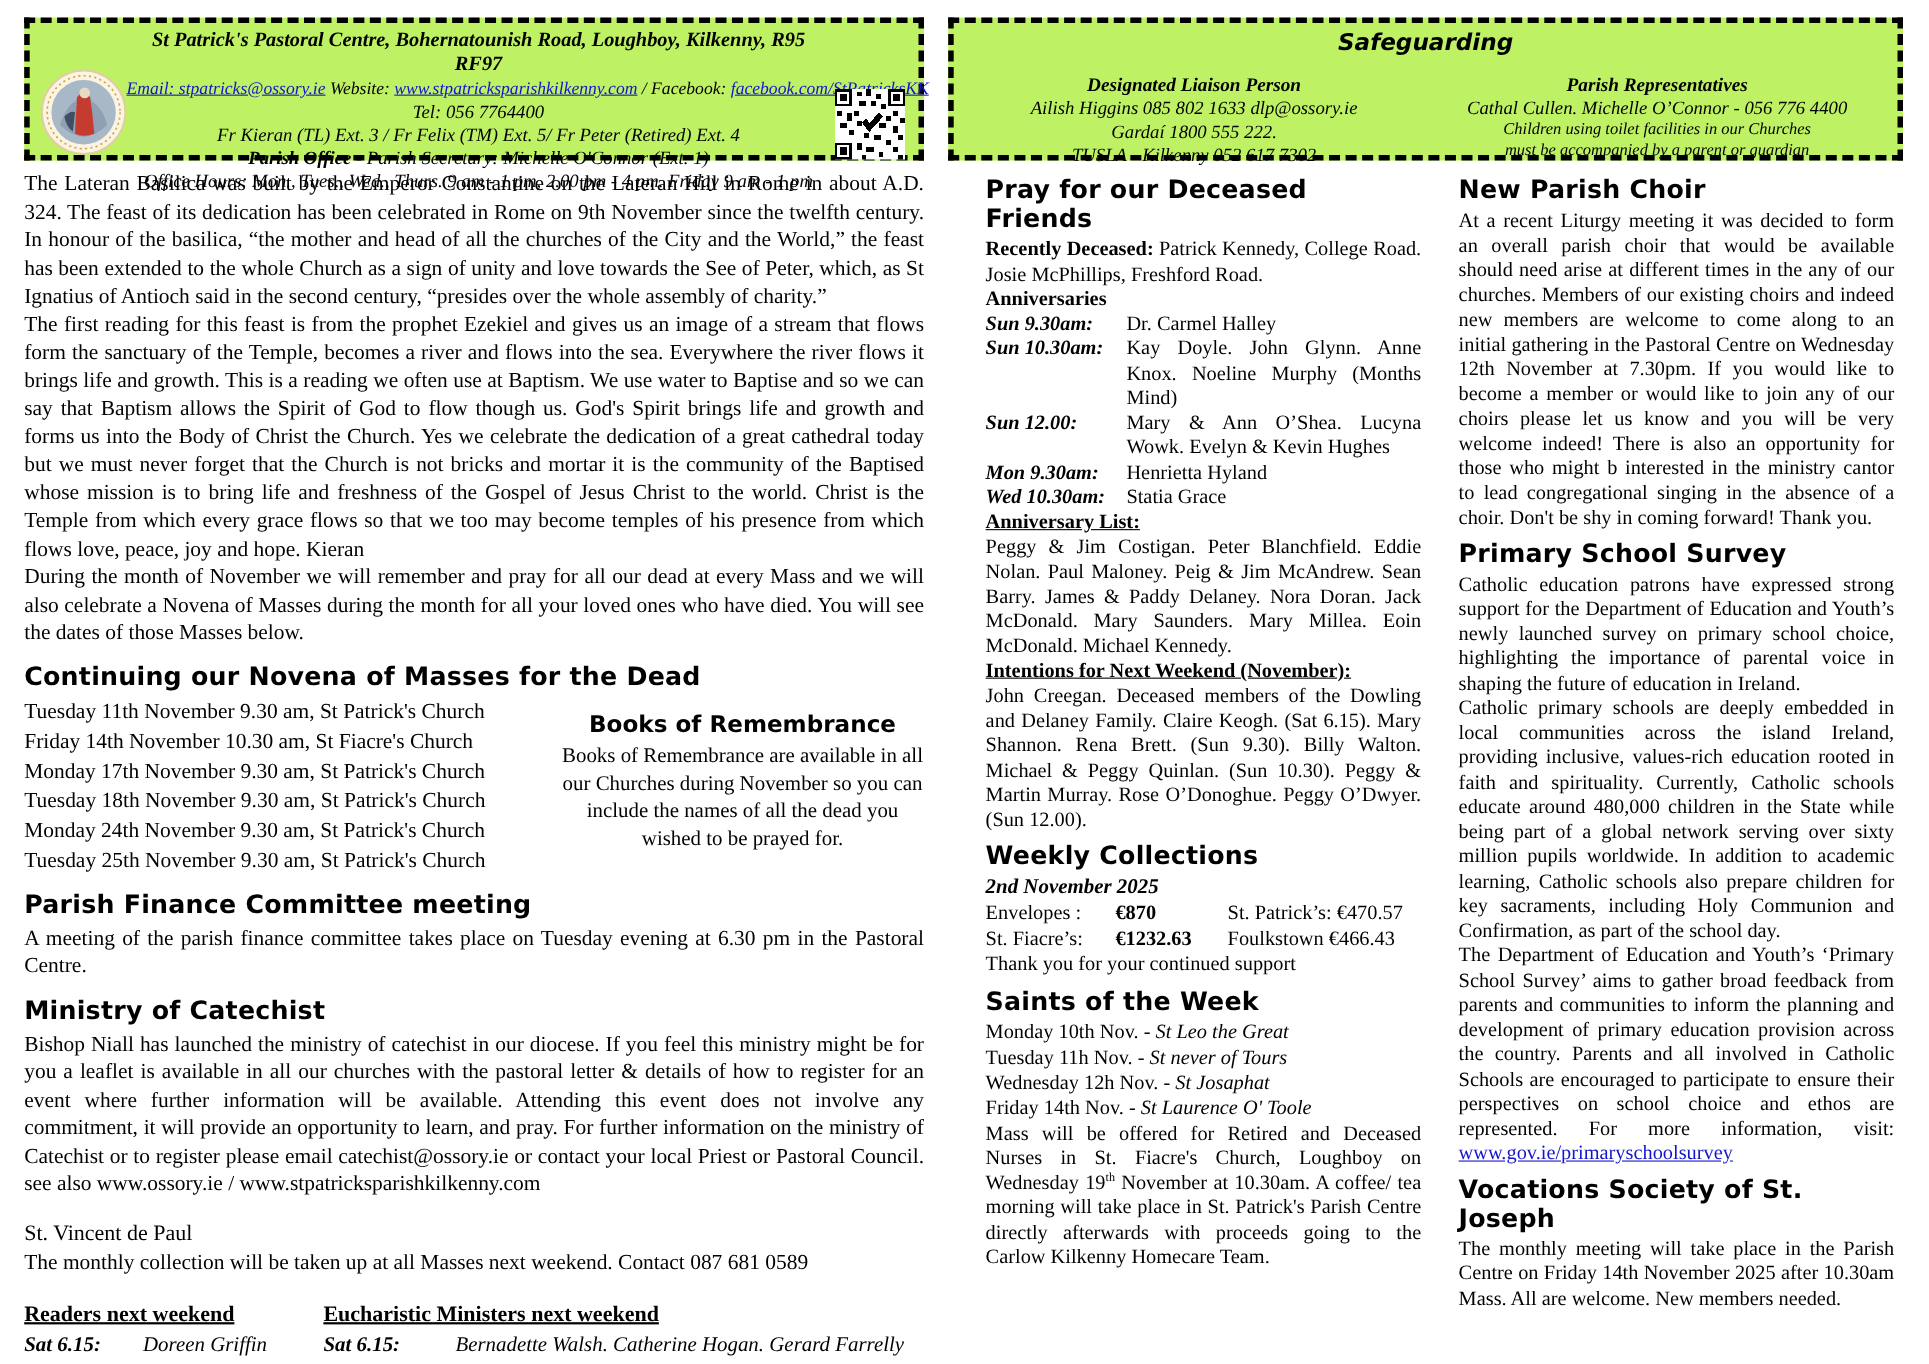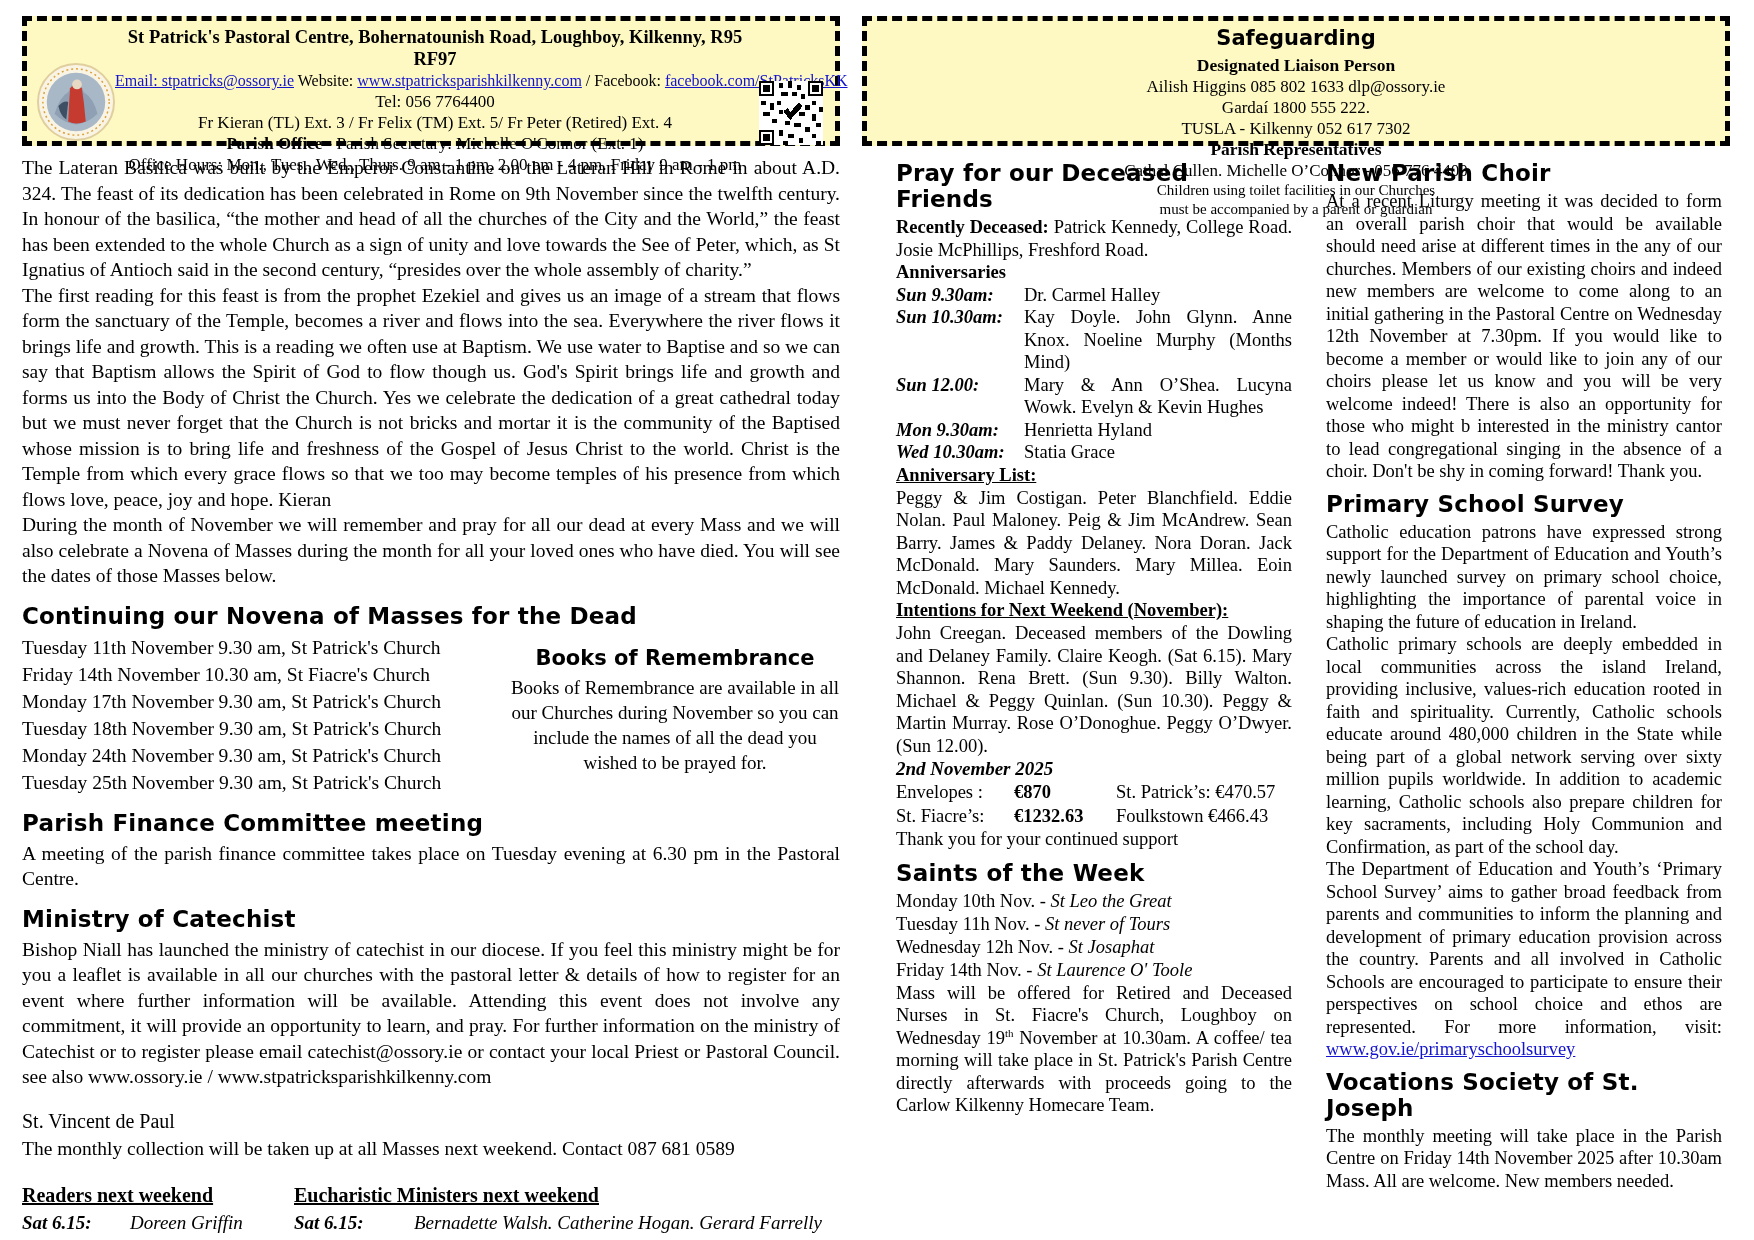--- a/index.html
+++ b/index.html
@@ -2,21 +2,21 @@
 <html><head>
 <meta charset="utf-8">
 <style>
   html,body{margin:0;padding:0;}
   body{width:1754px;height:1240px;background:#ffffff;color:#000;
        font-family:"Liberation Serif",serif;position:relative;overflow:hidden;}
 
   .page-left{position:absolute;left:22px;top:16px;width:818px;}
   .page-right{position:absolute;left:862px;top:16px;width:868px;}
 
-  .hdrbox{border:5px dashed #000;box-sizing:border-box;background:#fef9c3;}
+  .hdrbox{border:5px dashed #000;box-sizing:border-box;background:#bef264;font-style:italic;}
   .left-hdr{position:relative;height:130px;text-align:center;padding:5px 80px 4px 88px;}
   .hl-bold{font-weight:bold;font-size:18.5px;line-height:22px;}
   .hl{font-size:17px;line-height:21px;white-space:nowrap;}
   .hl.sm{font-size:16px;}
   .logo{position:absolute;left:10px;top:42px;width:78px;height:78px;}
   .qr{position:absolute;right:12px;top:60px;width:64px;height:64px;}
   .link{color:#1414cc;text-decoration:underline;cursor:pointer;}
 
   .body-text{font-size:19.5px;line-height:25.5px;text-align:justify;margin:0;}
   .intro{margin-top:9px;}
@@ -36,21 +36,21 @@
   .tables{display:flex;margin-top:24px;}
   .tbl-h{font-weight:bold;font-size:20px;text-decoration:underline;margin-bottom:3px;}
   .trow{display:flex;font-size:19px;line-height:26px;font-style:italic;}
   .tlabel{font-weight:bold;width:108px;flex-shrink:0;}
   .readers{width:272px;}
   .ministers{flex:1;}
   .ministers .tlabel{width:120px;}
 
   .sg-box{height:130px;text-align:center;padding:4px 8px;}
   .sg-title{font-family:"DejaVu Sans",sans-serif;font-weight:bold;font-size:21px;line-height:26px;}
-  .sg-cols{display:flex;margin-top:4px;flex-direction:column;}
+  .sg-cols{display:flex;margin-top:16px;}
   .sg-col{flex:1;font-size:17px;line-height:21px;}
   .sg-t{font-weight:bold;font-size:17.5px;}
   .sg-small{font-size:15px;line-height:18.5px;}
 
   .cols{display:flex;margin-left:34px;margin-top:14px;gap:34px;}
   .colA,.colB{width:396px;}
   .colh{font-family:"DejaVu Sans",sans-serif;font-weight:bold;font-size:23px;
         letter-spacing:.2px;margin:0 0 4px;}
   .mt{margin-top:8px;}
   .col-body{font-size:18.5px;line-height:22.5px;text-align:justify;margin:0;}
@@ -247,20 +247,21 @@
       <div class="sched-row">
           <span class="sched-label">Wed 10.30am:</span>
           <span class="sched-names">Statia Grace</span>
         </div>
 
       <div class="ul-label">Anniversary List:</div>
       <p class="col-body">Peggy &amp; Jim Costigan. Peter Blanchfield. Eddie Nolan. Paul Maloney. Peig &amp; Jim McAndrew. Sean Barry. James &amp; Paddy Delaney. Nora Doran. Jack McDonald. Mary Saunders. Mary Millea. Eoin McDonald. Michael Kennedy.</p>
       <div class="ul-label">Intentions for Next Weekend (November):</div>
       <p class="col-body">John Creegan. Deceased members of the Dowling and Delaney Family. Claire Keogh. (Sat 6.15). Mary Shannon. Rena Brett. (Sun 9.30). Billy Walton. Michael &amp; Peggy Quinlan. (Sun 10.30). Peggy &amp; Martin Murray. Rose O’Donoghue. Peggy O’Dwyer. (Sun 12.00).</p>
 
+      <div class="colh mt">Weekly Collections</div>
       <div class="coll-date">2nd November 2025</div>
       <div class="coll-row">
           <span class="cl1">Envelopes :</span>
           <span class="cl2">€870</span>
           <span class="cl3">St. Patrick’s: €470.57</span>
         </div>
       <div class="coll-row">
           <span class="cl1">St. Fiacre’s:</span>
           <span class="cl2">€1232.63</span>
           <span class="cl3">Foulkstown  €466.43</span>

